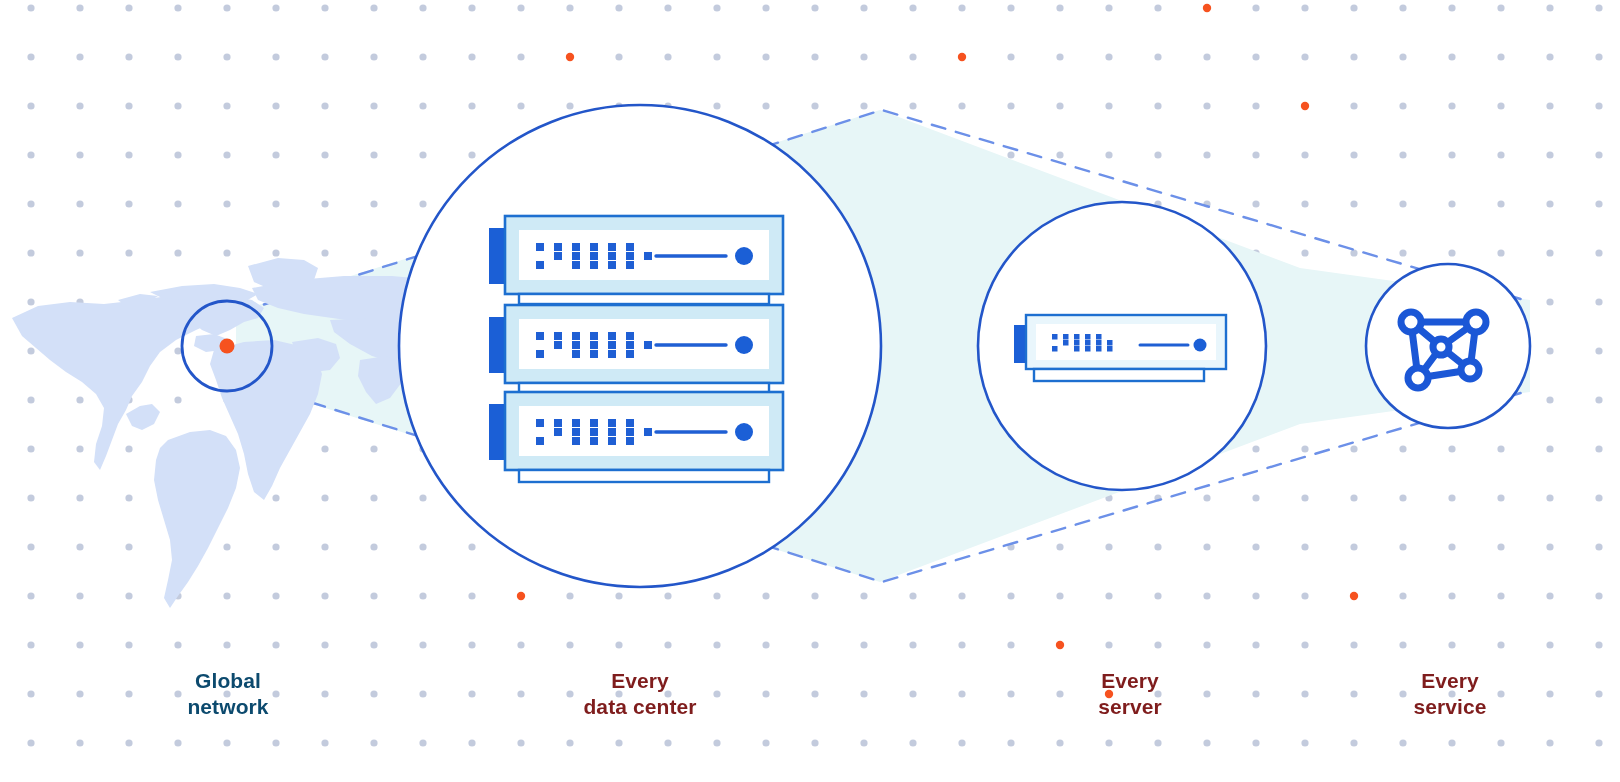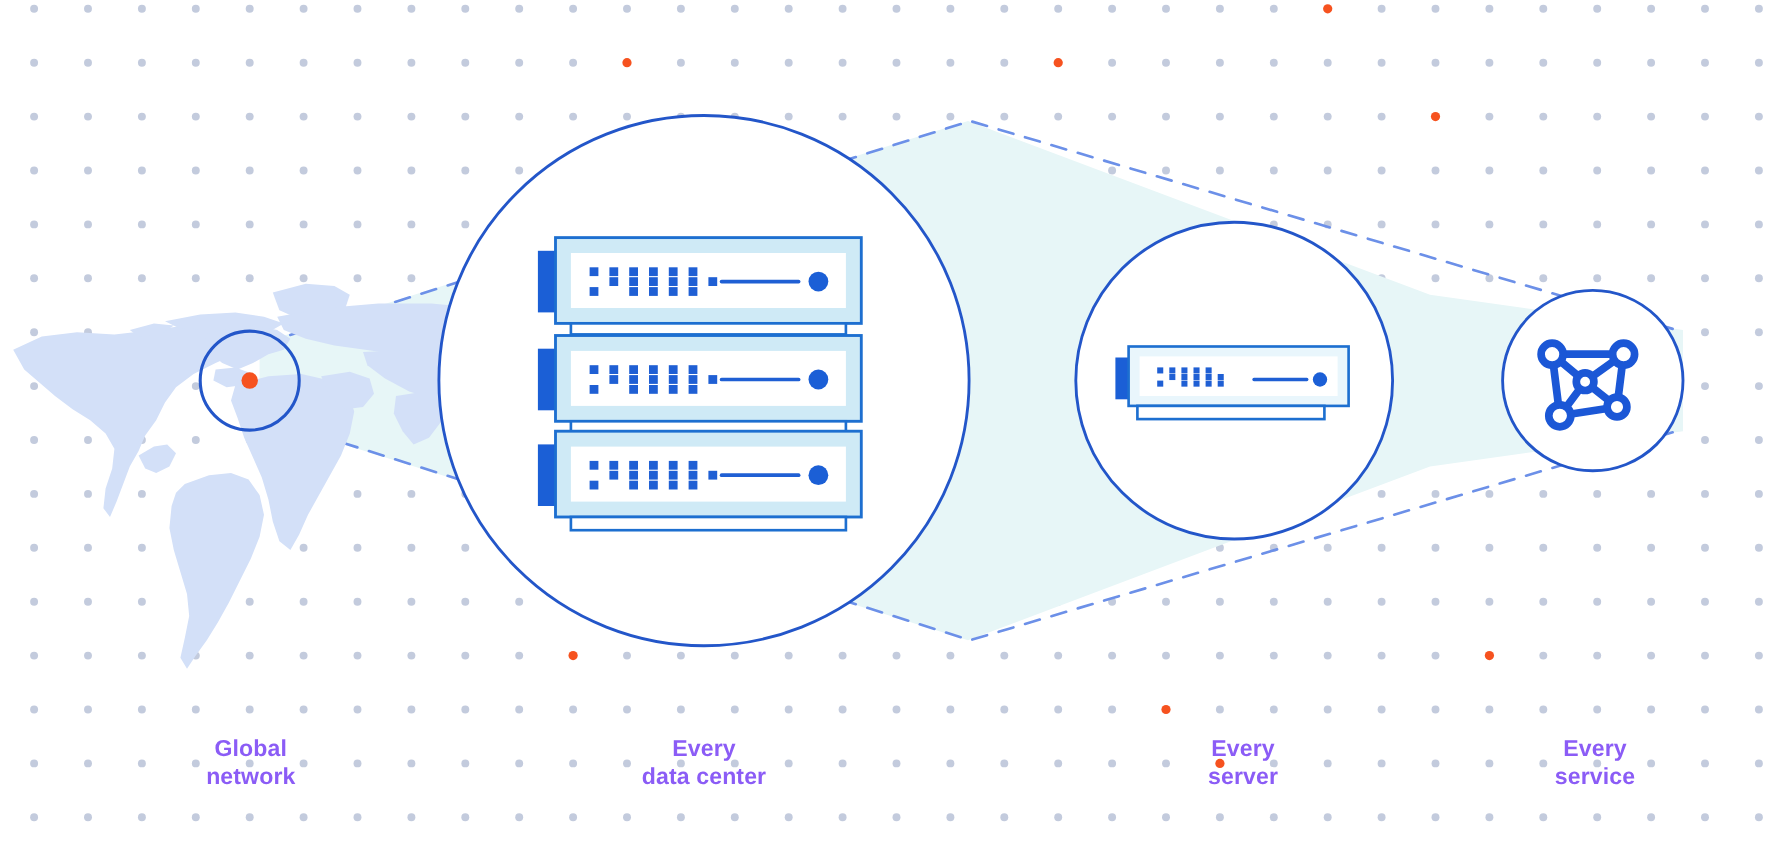--- a/index.html
+++ b/index.html
@@ -16,22 +16,22 @@
   .label {
     position:absolute;
     text-align:center;
     font-size:21px;
     font-weight:700;
     line-height:1.22;
     letter-spacing:0.1px;
     white-space:pre-line;
     user-select:none;
   }
-  .label.dark  { color:#8b5cf6; }
-  .label.blue  { color:#8b5cf6; }
+  .label.dark  { color:#7f1d1d; }
+  .label.blue  { color:#0c4a6e; }
 
   #lbl-global      { left:138px;  top:668px; width:180px; }
   #lbl-datacenter  { left:545px;  top:668px; width:190px; }
   #lbl-server      { left:1040px; top:668px; width:180px; }
   #lbl-service     { left:1360px; top:668px; width:180px; }
 </style>
 </head>
 <body>
 
 <div id="stage">

